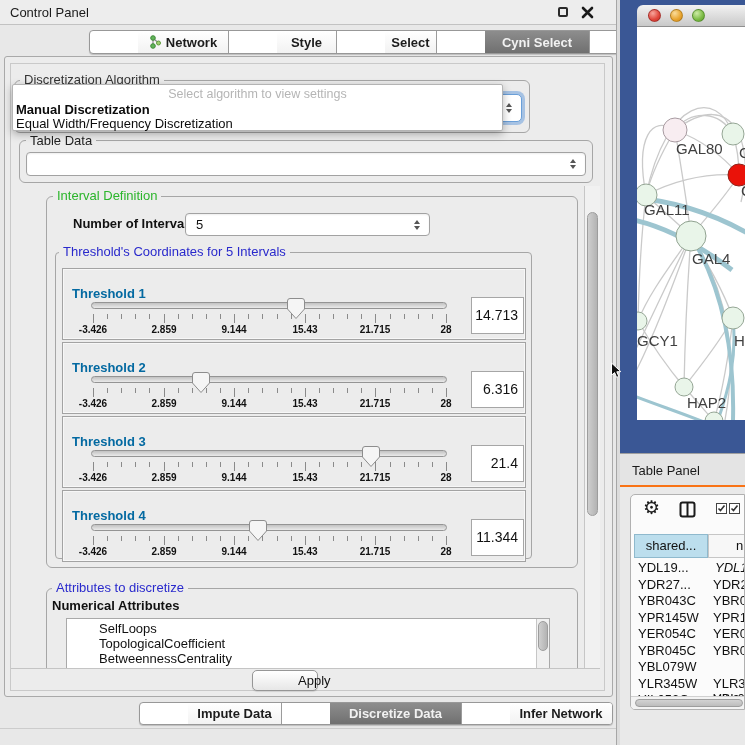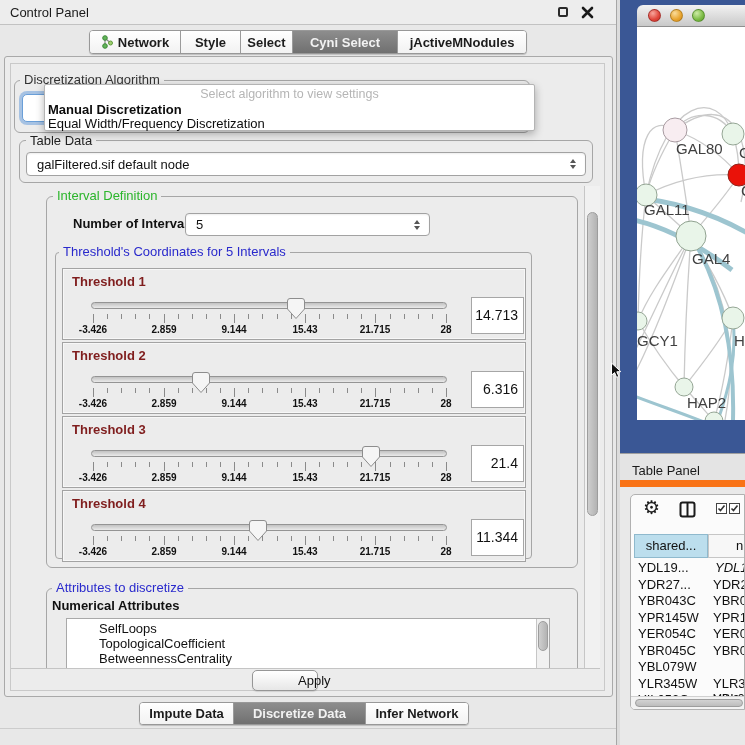--- a/index.html
+++ b/index.html
@@ -7,25 +7,25 @@
   #screen{position:relative;width:745px;height:745px;background:#e8e8e8;overflow:hidden;}
   .abs{position:absolute;box-sizing:border-box;}
   .groupbox{position:absolute;box-sizing:border-box;border:1px solid #a6a6a6;border-radius:6px;}
   .grouptitle{position:absolute;background:#ececec;padding:0 4px;font-size:13px;white-space:nowrap;line-height:14px;}
   .combo{position:absolute;box-sizing:border-box;background:#fff;border:1px solid #a2a2a2;border-radius:4px;font-size:13px;color:#111;display:flex;align-items:center;padding:0 10px;box-shadow:inset 0 1px 2px rgba(0,0,0,.07);}
   .spin{position:absolute;right:9px;top:50%;transform:translateY(-50%);display:flex;flex-direction:column;gap:2px;}
   .spin i{display:block;width:0;height:0;border-left:3.5px solid transparent;border-right:3.5px solid transparent;}
   .spin .up{border-bottom:4px solid #555;}
   .spin .dn{border-top:4px solid #555;}
   .seg{position:absolute;display:flex;height:22px;border:1px solid #989898;border-radius:4px;background:#fff;overflow:hidden;box-shadow:0 1px 1px rgba(0,0,0,.18);}
-  .seg .s{display:flex;align-items:center;justify-content:center;gap:5px;font-size:13px;font-weight:bold;color:#1c1c1c;background:linear-gradient(#ffffff,#f2f2f2);border-right:1px solid #9b9b9b;box-sizing:border-box;height:100%;}
+  .seg .s{display:flex;align-items:center;justify-content:center;gap:5px;font-size:13px;font-weight:bold;color:#1c1c1c;background:linear-gradient(#ffffff,#f2f2f2);border-right:1px solid #9b9b9b;box-sizing:border-box;height:100%;margin-left:48px;}
   .seg .s:last-child{border-right:none;}
   .seg .s.sel{background:linear-gradient(#8d8d8d,#707070);color:#f2f2f2;}
   .tbox{position:absolute;box-sizing:border-box;border:1px solid #a3a3a3;background:#ececec;box-shadow:inset 0 0 0 1px #f7f7f7;}
-  .thr-label{position:absolute;left:9px;top:5px;font-size:13px;font-weight:bold;color:#7f1d1d;}
+  .thr-label{position:absolute;left:9px;top:17px;font-size:13px;font-weight:bold;color:#0369a1;}
   .track{position:absolute;height:7px;border:1px solid #949494;border-radius:4px;background:linear-gradient(#c2c2c2,#eaeaea);box-sizing:border-box;}
   .ticklabel{position:absolute;width:70px;text-align:center;font-size:10px;font-weight:bold;color:#111;}
   .vbox{position:absolute;box-sizing:border-box;background:#fff;border:1px solid #a6a6a6;font-size:14px;color:#111;text-align:right;padding-right:5px;}
   .sbv{position:absolute;background:#f1f1f1;border-left:1px solid #c6c6c6;box-sizing:border-box;}
   .sbthumb{position:absolute;border:1px solid #9d9d9d;border-radius:6px;background:linear-gradient(90deg,#cfcfcf,#b3b3b3);box-sizing:border-box;}
   .listitem{position:absolute;font-size:13px;color:#111;white-space:nowrap;margin-left:18px;}
   .cell{position:absolute;box-sizing:border-box;font-size:13px;color:#111;white-space:nowrap;overflow:hidden;}
   svg text{font-family:"Liberation Sans","DejaVu Sans",sans-serif;}
 </style>
 </head>
@@ -71,30 +71,29 @@
   <div class="groupbox" style="left:14px;top:80px;width:516px;height:53px;"></div>
   <div class="grouptitle" style="left:20px;top:73px;color:#333;">Discretization Algorithm</div>
 
   <div class="combo" style="left:22px;top:94px;width:500px;height:28px;border:1px solid #6a9fd8;box-shadow:0 0 0 3px rgba(110,160,220,.55);border-radius:5px;">
     <span class="spin">
         <i class="up"></i>
         <i class="dn"></i>
       </span>
   </div>
 
-  <div class="abs" style="left:12px;top:84px;width:491px;height:47px;background:#ffffff;border:1px solid #b4b4b4;border-radius:2px;box-shadow:0 3px 8px rgba(0,0,0,.30);z-index:30;margin-left:32px;">
+  <div class="abs" style="left:12px;top:84px;width:491px;height:47px;background:#ffffff;border:1px solid #b4b4b4;border-radius:2px;box-shadow:0 3px 8px rgba(0,0,0,.30);z-index:30;">
     <div style="position:absolute;left:0;top:2px;width:100%;text-align:center;font-size:12.5px;color:#b5b5b5;">Select algorithm to view settings</div>
     <div class="abs" style="left:3px;top:17px;font-size:13px;font-weight:bold;color:#0c0c0c;white-space:nowrap;">Manual Discretization</div>
     <div class="abs" style="left:3px;top:31px;font-size:13px;color:#0c0c0c;white-space:nowrap;">Equal Width/Frequency Discretization</div>
   </div>
 
   <div class="groupbox" style="left:19px;top:140px;width:574px;height:43px;"></div>
   <div class="grouptitle" style="left:26px;top:134px;color:#222;">Table Data</div>
   <div class="combo" style="left:26px;top:152px;width:560px;height:24px;">
-    <span>galFiltered.sif default node</span>
     <span class="spin">
         <i class="up"></i>
         <i class="dn"></i>
       </span>
   </div>
 
   <div class="abs" style="left:11px;top:186px;width:573px;height:482px;overflow:hidden;">
 
     <div class="groupbox" style="left:35px;top:10px;width:532px;height:372px;"></div>
     <div class="grouptitle" style="left:42px;top:3px;color:#2bb52b;">Interval Definition</div>
@@ -279,21 +278,21 @@
           <text x="7" y="188">GAL11</text>
           <text x="55" y="237">GAL4</text>
           <text x="0" y="319">GCY1</text>
           <text x="97" y="319">H</text>
           <text x="50" y="381">HAP2</text>
         </g>
       </svg>
     </div>
   </div>
 
-  <div class="abs" style="left:620px;top:453px;width:125px;height:34px;background:#e4e4e4;border-top:1px solid #9f9f9f;border-bottom:7px solid #f97316;">
+  <div class="abs" style="left:620px;top:453px;width:125px;height:34px;background:#e4e4e4;border-top:1px solid #9f9f9f;border-bottom:2px solid #f97316;">
     <span class="abs" style="left:12px;top:9px;font-size:13px;color:#1a1a1a;">Table Panel</span>
   </div>
   <div class="abs" style="left:620px;top:487px;width:125px;height:258px;background:#e9e9e9;"></div>
 
   <div class="abs" style="left:630px;top:494px;width:115px;height:216px;background:#fbfbfb;border:1px solid #b1b1b1;border-radius:5px 0 0 5px;overflow:hidden;">
 
     <span class="abs" style="left:12px;top:1px;font-size:19px;color:#1c1c1c;font-family:'DejaVu Sans',sans-serif;">⚙</span>
     <svg class="abs" style="left:48px;top:6px;" width="17" height="17">
       <rect x="1.5" y="1.5" width="14" height="14" rx="2" fill="none" stroke="#1b1b1b" stroke-width="2"></rect>
       <line x1="8.5" y1="1.5" x2="8.5" y2="15.5" stroke="#1b1b1b" stroke-width="2"></line>

